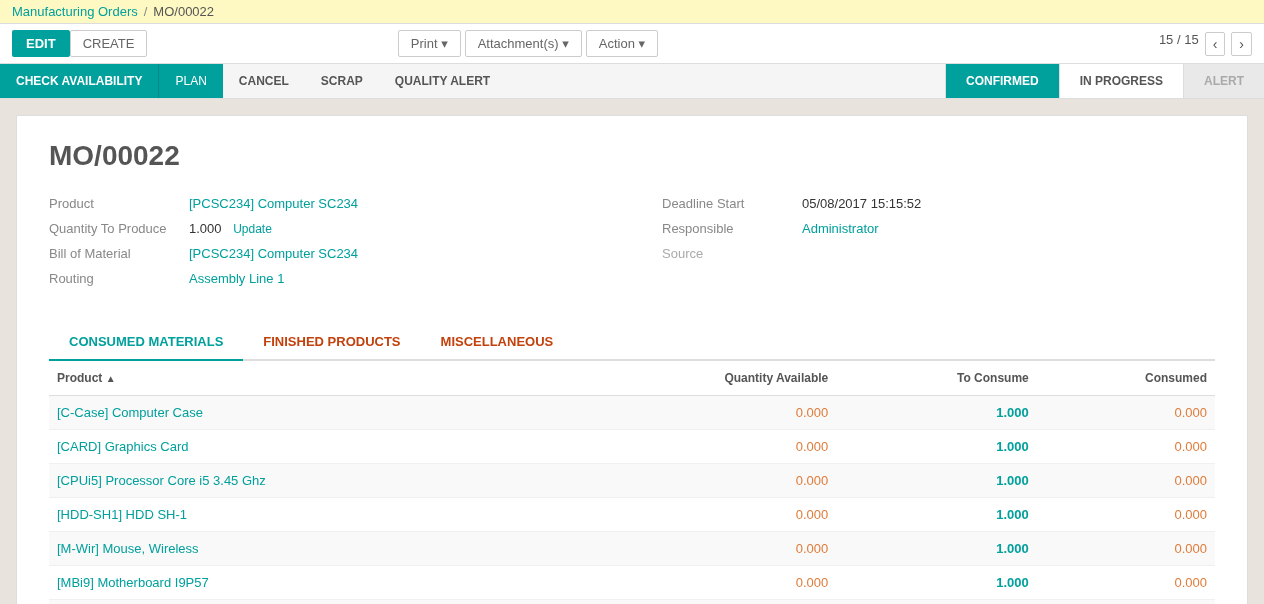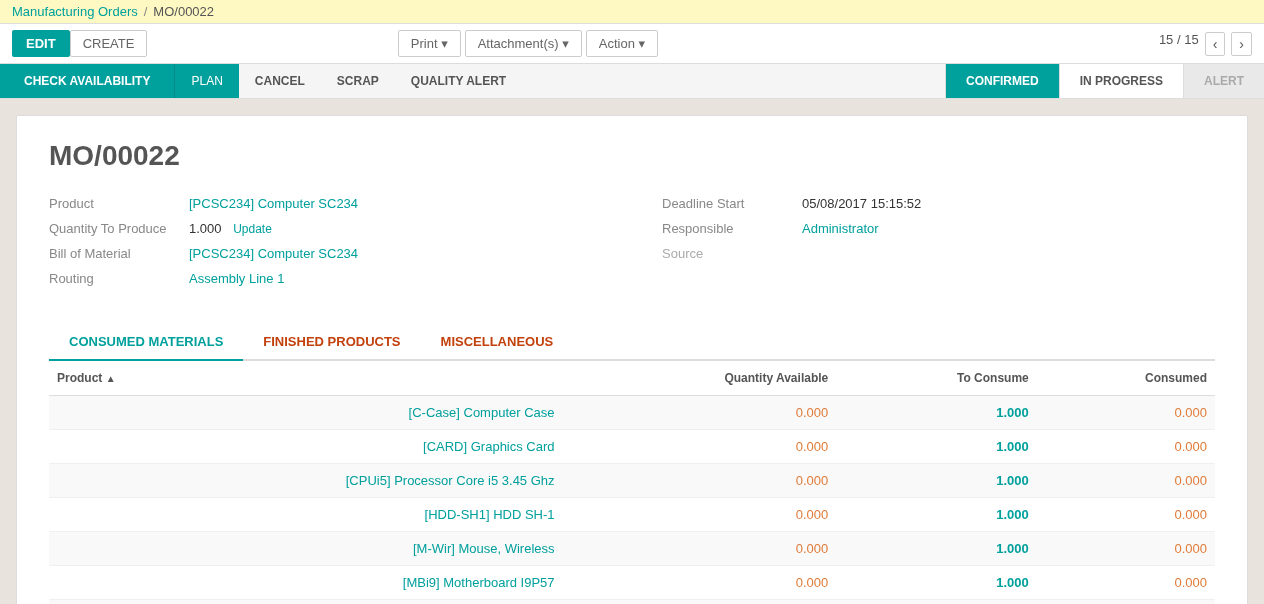--- a/index.html
+++ b/index.html
@@ -73,21 +73,21 @@
       background: #f5f5f5;
       padding: 0;
       display: flex;
       align-items: stretch;
       border-bottom: 1px solid #ddd;
     }
     .action-btn-teal {
       background: #00a09d;
       color: #fff;
       border: none;
-      padding: 10px 24px;
+      padding: 10px 16px;
       font-size: 12px;
       font-weight: bold;
       cursor: pointer;
       border-right: 1px solid #008a88;
     }
     .action-btn-teal-plain {
       background: #00a09d;
       color: #fff;
       border: none;
       padding: 10px 16px;
@@ -220,21 +220,21 @@
     }
     .data-table thead th.right { text-align: right; }
     .data-table tbody tr { border-bottom: 1px solid #f0f0f0; }
     .data-table tbody tr:nth-child(odd) { background: #f9f9f9; }
     .data-table tbody tr:nth-child(even) { background: #fff; }
     .data-table tbody td {
       padding: 9px 8px;
       font-size: 13px;
     }
     .data-table tbody td.right { text-align: right; }
-    .td-link { color: #00a09d; text-align: right; }
+    .td-link { color: #00a09d; }
     .td-orange { color: #e07b39; }
     .td-teal-bold { color: #00a09d; font-weight: bold; }
     .th-sort-icon { font-size: 10px; }
   </style>
 </head>
 <body>
 
 <div class="breadcrumb-bar">
   <a class="breadcrumb-link">Manufacturing Orders</a>
   <span class="breadcrumb-sep">/</span>

